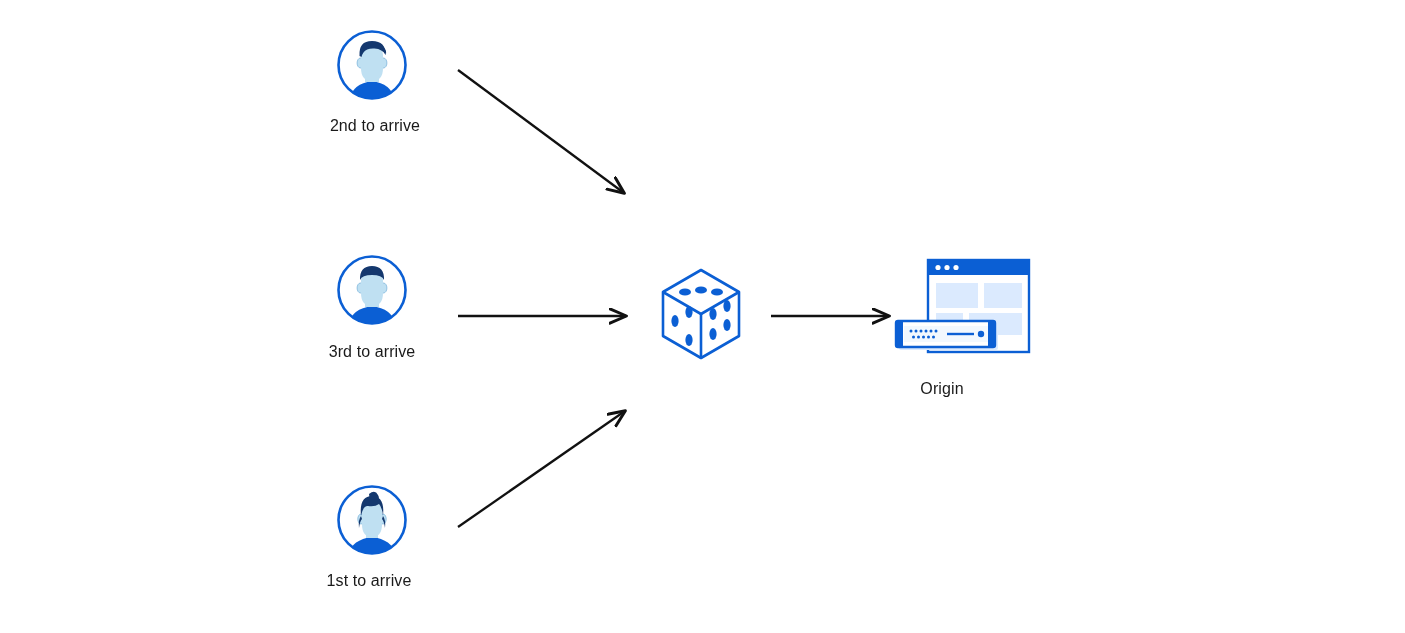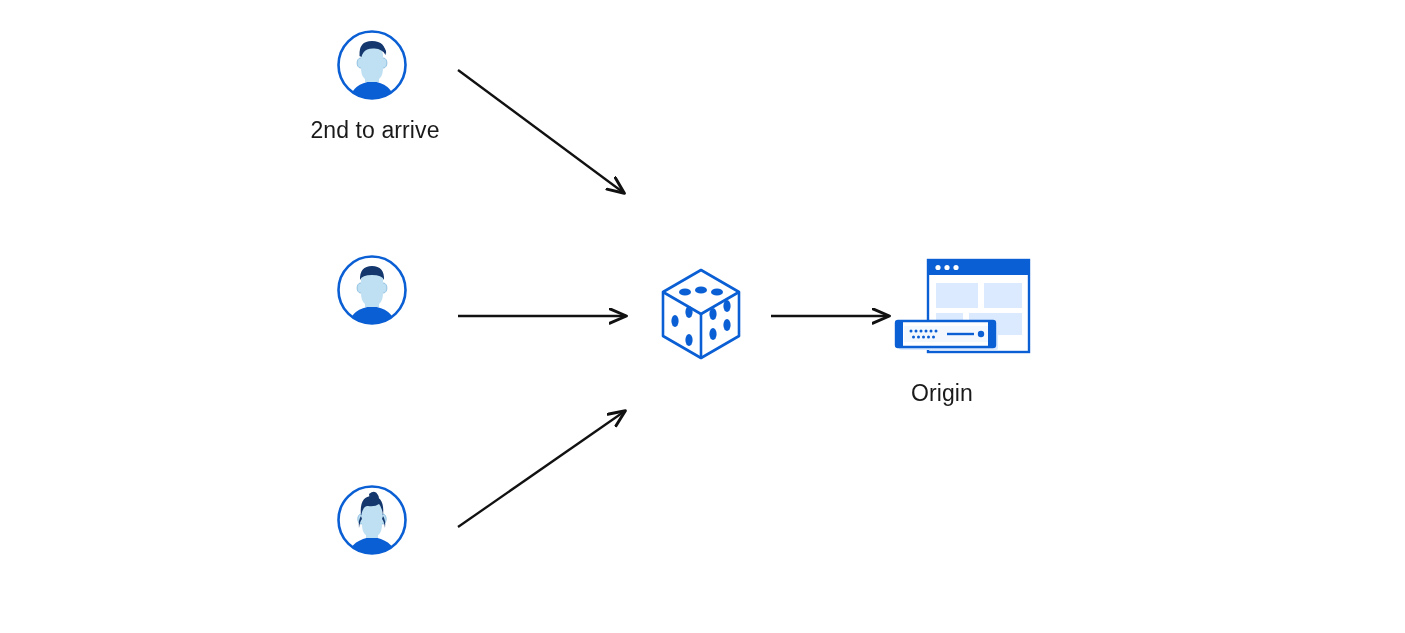--- a/index.html
+++ b/index.html
@@ -18,21 +18,21 @@
     overflow: hidden;
   }
   .avatar-wrap {
     position: absolute;
     width: 74px;
     height: 74px;
   }
   .node-label {
     position: absolute;
     font-family: "Liberation Sans", sans-serif;
-    font-size: 23px;
+    font-size: 16px;
     color: #1a1a1a;
     text-align: center;
     white-space: nowrap;
     letter-spacing: 0.1px;
   }
   .arrow-layer {
     position: absolute;
     left: 0;
     top: 0;
     width: 1405px;
@@ -87,20 +87,21 @@
       <g clip-path="url(#clipB)">
         <path d="M13 74 q2 -18 24 -21 q22 3 24 21 z" fill="#0b5fd4"></path>
         <path d="M30 44 h14 v10 h-14 z" fill="#bfe0f2"></path>
         <ellipse cx="25.5" cy="35" rx="3.4" ry="5" fill="#bfe0f2" stroke="#7fb6dc" stroke-width="0.8"></ellipse>
         <ellipse cx="48.5" cy="35" rx="3.4" ry="5" fill="#bfe0f2" stroke="#7fb6dc" stroke-width="0.8"></ellipse>
         <path d="M26 28 q0 -10 11 -10 q11 0 11 10 v12 q0 13 -11 13 q-11 0 -11 -13 z" fill="#bfe0f2"></path>
         <path d="M25 27 q-0.5 -14 12 -14 q12.5 0 12 14 q-2 -5 -12 -5 q-10 0 -12 5 z" fill="#14386e"></path>
       </g>
     </svg>
   </div>
+  <div class="node-label" style="left:272px; top:343px; width:200px;">3rd to arrive</div>
 
   <div class="avatar-wrap" style="left:335px; top:483px;">
     <svg width="74" height="74" viewBox="0 0 74 74">
       <defs>
         <clipPath id="clipC">
             <circle cx="37" cy="37" r="33.5"></circle>
           </clipPath>
       </defs>
       <circle cx="37" cy="37" r="33.5" fill="#ffffff" stroke="#0b5fd4" stroke-width="2.6"></circle>
       <g clip-path="url(#clipC)">
@@ -109,20 +110,21 @@
         <ellipse cx="26" cy="36" rx="3.2" ry="5" fill="#bfe0f2" stroke="#7fb6dc" stroke-width="0.8"></ellipse>
         <ellipse cx="48" cy="36" rx="3.2" ry="5" fill="#bfe0f2" stroke="#7fb6dc" stroke-width="0.8"></ellipse>
         <path d="M27 29 q0 -11 10 -11 q10 0 10 11 v12 q0 13 -10 13 q-10 0 -10 -13 z" fill="#bfe0f2"></path>
         <path d="M26 33 q-2 -20 11 -20 q13 0 11 20 q-1 -9 -4 -12 q-4 3 -11 2 q-5 -0.5 -7 10 z" fill="#14386e"></path>
         <path d="M34 11 q6 -5 9 1 q3 5 -3 5 q-6 0 -6 -6 z" fill="#14386e"></path>
         <path d="M26 33 q-3 4 -2 12 q1 -7 3 -9 z" fill="#14386e"></path>
         <path d="M48 33 q3 4 2 12 q-1 -7 -3 -9 z" fill="#14386e"></path>
       </g>
     </svg>
   </div>
+  <div class="node-label" style="left:269px; top:572px; width:200px;">1st to arrive</div>
 
   <div class="die-wrap" style="left:655px; top:264px;">
     <svg width="92" height="100" viewBox="0 0 92 100">
       <g fill="none" stroke="#0b5fd4" stroke-width="2.6" stroke-linejoin="round">
         <path d="M46 6 L84 28 L84 72 L46 94 L8 72 L8 28 Z"></path>
         <path d="M8 28 L46 50 L84 28"></path>
         <path d="M46 50 L46 94"></path>
       </g>
       <g fill="#0b5fd4">
         <ellipse cx="30" cy="28" rx="6" ry="3.6"></ellipse>

